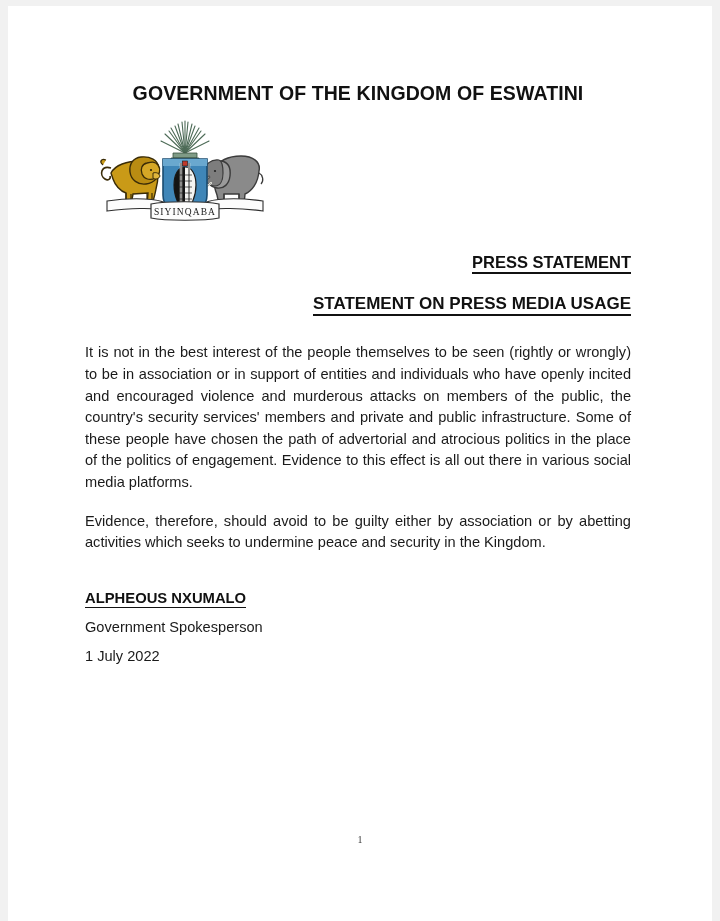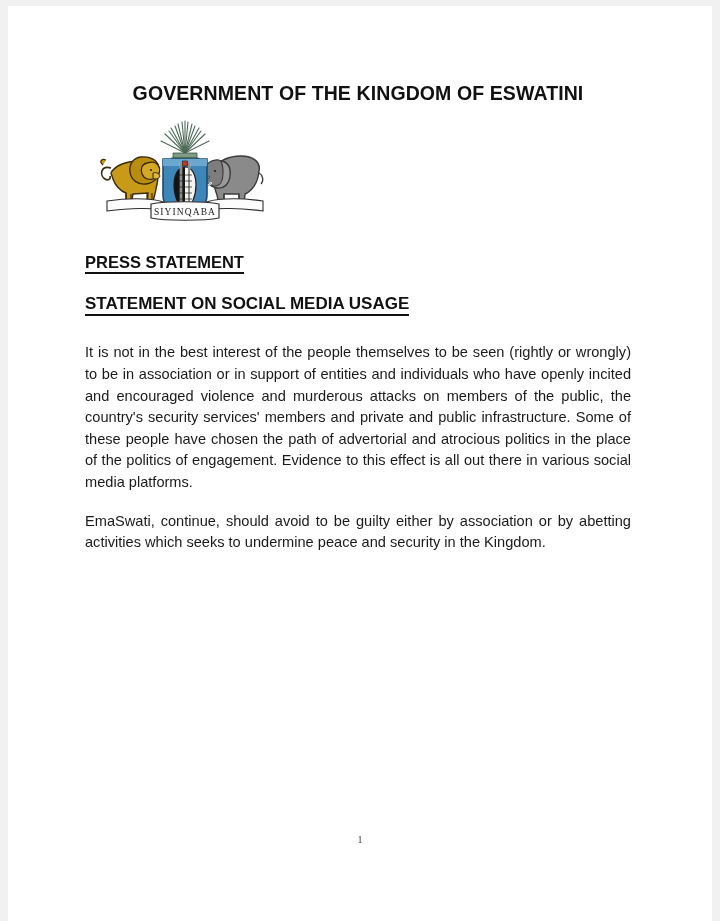--- a/index.html
+++ b/index.html
@@ -52,21 +52,21 @@
     margin-top: 10px;
     display: flex;
     justify-content: flex-start;
   }
   .crest {
     display: block;
   }
 
   
   .head-1, .head-2 {
-    text-align: left;
+    text-align: right;
     font-weight: bold;
     color: #111111;
     margin: 0;
   }
   .head-1 {
     margin-top: 20px;
     font-size: 16.5px;
   }
   .head-2 {
     margin-top: 22px;
@@ -246,25 +246,32 @@
           <text x="100" y="100" text-anchor="middle" font-family="Liberation Serif, serif" font-size="9.5" letter-spacing="1.1" fill="#1c1c1c">SIYINQABA</text>
         </g>
       </svg>
     </div>
 
     <h2 class="head-1">
       <span>PRESS STATEMENT</span>
     </h2>
 
     <h2 class="head-2">
-      <span>STATEMENT ON SOCIAL MEDIA USAGE</span>
+      <span>STATEMENT ON PRESS MEDIA USAGE</span>
     </h2>
 
     <div class="body-copy">
       <p class="para flow">It is not in the best interest of the people themselves to be seen (rightly or wrongly) to be in association or in support of entities and individuals who have openly incited and encouraged violence and murderous attacks on members of the public, the country's security services' members and private and public infrastructure. Some of these people have chosen the path of advertorial and atrocious politics in the place of the politics of engagement. Evidence to this effect is all out there in various social media platforms.</p>
-      <p class="para flow">EmaSwati, continue, should avoid to be guilty either by association or by abetting activities which seeks to undermine peace and security in the Kingdom.</p>
+      <p class="para flow">Evidence, therefore, should avoid to be guilty either by association or by abetting activities which seeks to undermine peace and security in the Kingdom.</p>
     </div>
 
+    <div class="signoff">
+      <p class="sig-name">
+        <span>ALPHEOUS NXUMALO</span>
+      </p>
+      <p class="sig-role">Government Spokesperson</p>
+      <p class="sig-date">1 July 2022</p>
+    </div>
 
   </div>
 
   <div class="page-number">1</div>
 </div>
 
 </body></html>

